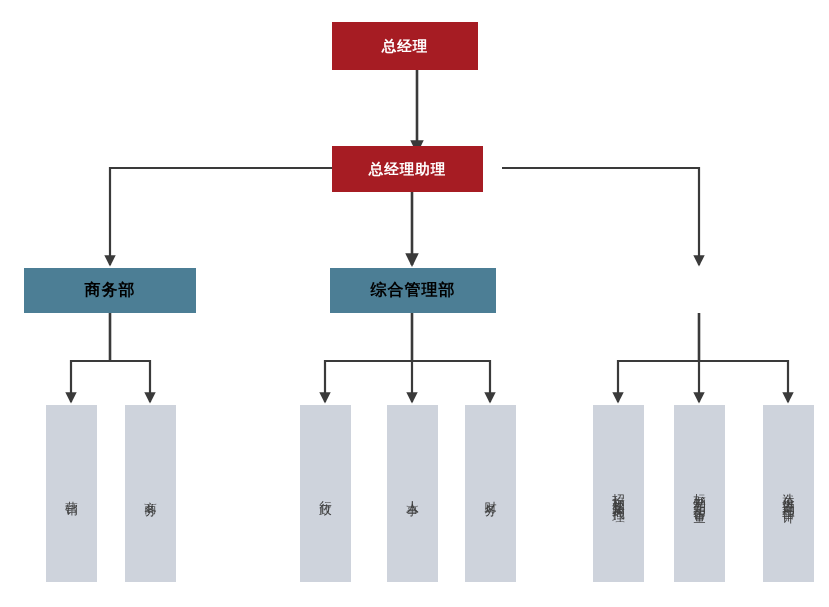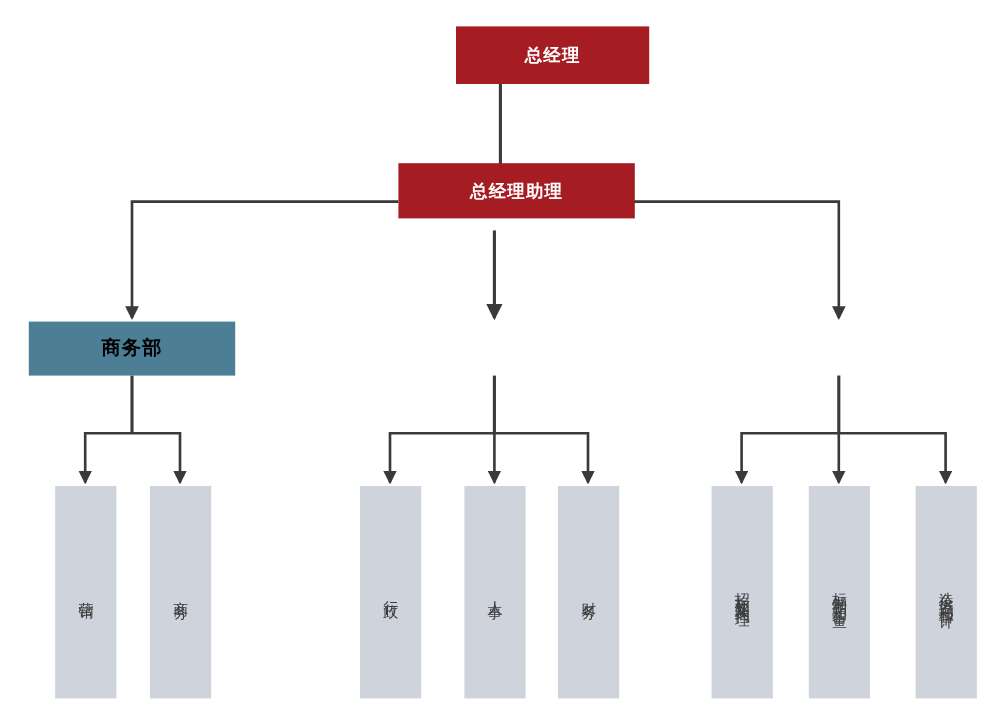--- a/index.html
+++ b/index.html
@@ -90,32 +90,35 @@
     <path d="M 412 361 L 325 361 L 325 402" stroke="#3a3a3a" stroke-width="2.2" fill="none" marker-end="url(#arrow)"></path>
     <path d="M 412 361 L 412 402" stroke="#3a3a3a" stroke-width="2.2" fill="none" marker-end="url(#arrow)"></path>
     <path d="M 412 361 L 490 361 L 490 402" stroke="#3a3a3a" stroke-width="2.2" fill="none" marker-end="url(#arrow)"></path>
 
     <path d="M 699 313 L 699 361" stroke="#3a3a3a" stroke-width="2.6" fill="none"></path>
     <path d="M 699 361 L 618 361 L 618 402" stroke="#3a3a3a" stroke-width="2.2" fill="none" marker-end="url(#arrow)"></path>
     <path d="M 699 361 L 699 402" stroke="#3a3a3a" stroke-width="2.2" fill="none" marker-end="url(#arrow)"></path>
     <path d="M 699 361 L 788 361 L 788 402" stroke="#3a3a3a" stroke-width="2.2" fill="none" marker-end="url(#arrow)"></path>
   </svg>
 
-  <div class="node node-exec" style="left:332px; top:22px; width:161px; height:48px;margin-left:48px;">
+  <div class="node node-exec" style="left:332px; top:22px; width:146px; height:48px;">
     <span>总经理</span>
   </div>
 
-  <div class="node node-exec" style="left:332px; top:136px; width:197px; height:46px;align-items:center;">
+  <div class="node node-exec" style="left:332px; top:146px; width:151px; height:46px;align-items:center;">
     <span>总经理助理</span>
   </div>
 
   <div class="node node-dept" style="left:24px; top:268px; width:172px; height:45px;">
     <span>商务部</span>
   </div>
 
+  <div class="node node-dept" style="left:330px; top:268px; width:166px; height:45px;">
+    <span>综合管理部</span>
+  </div>
 
 
   <div class="node node-unit" style="left:46px; top:405px; width:51px; height:177px;">
     <span class="vlabel">营销</span>
   </div>
 
   <div class="node node-unit" style="left:125px; top:405px; width:51px; height:177px;">
     <span class="vlabel">商务</span>
   </div>
 

